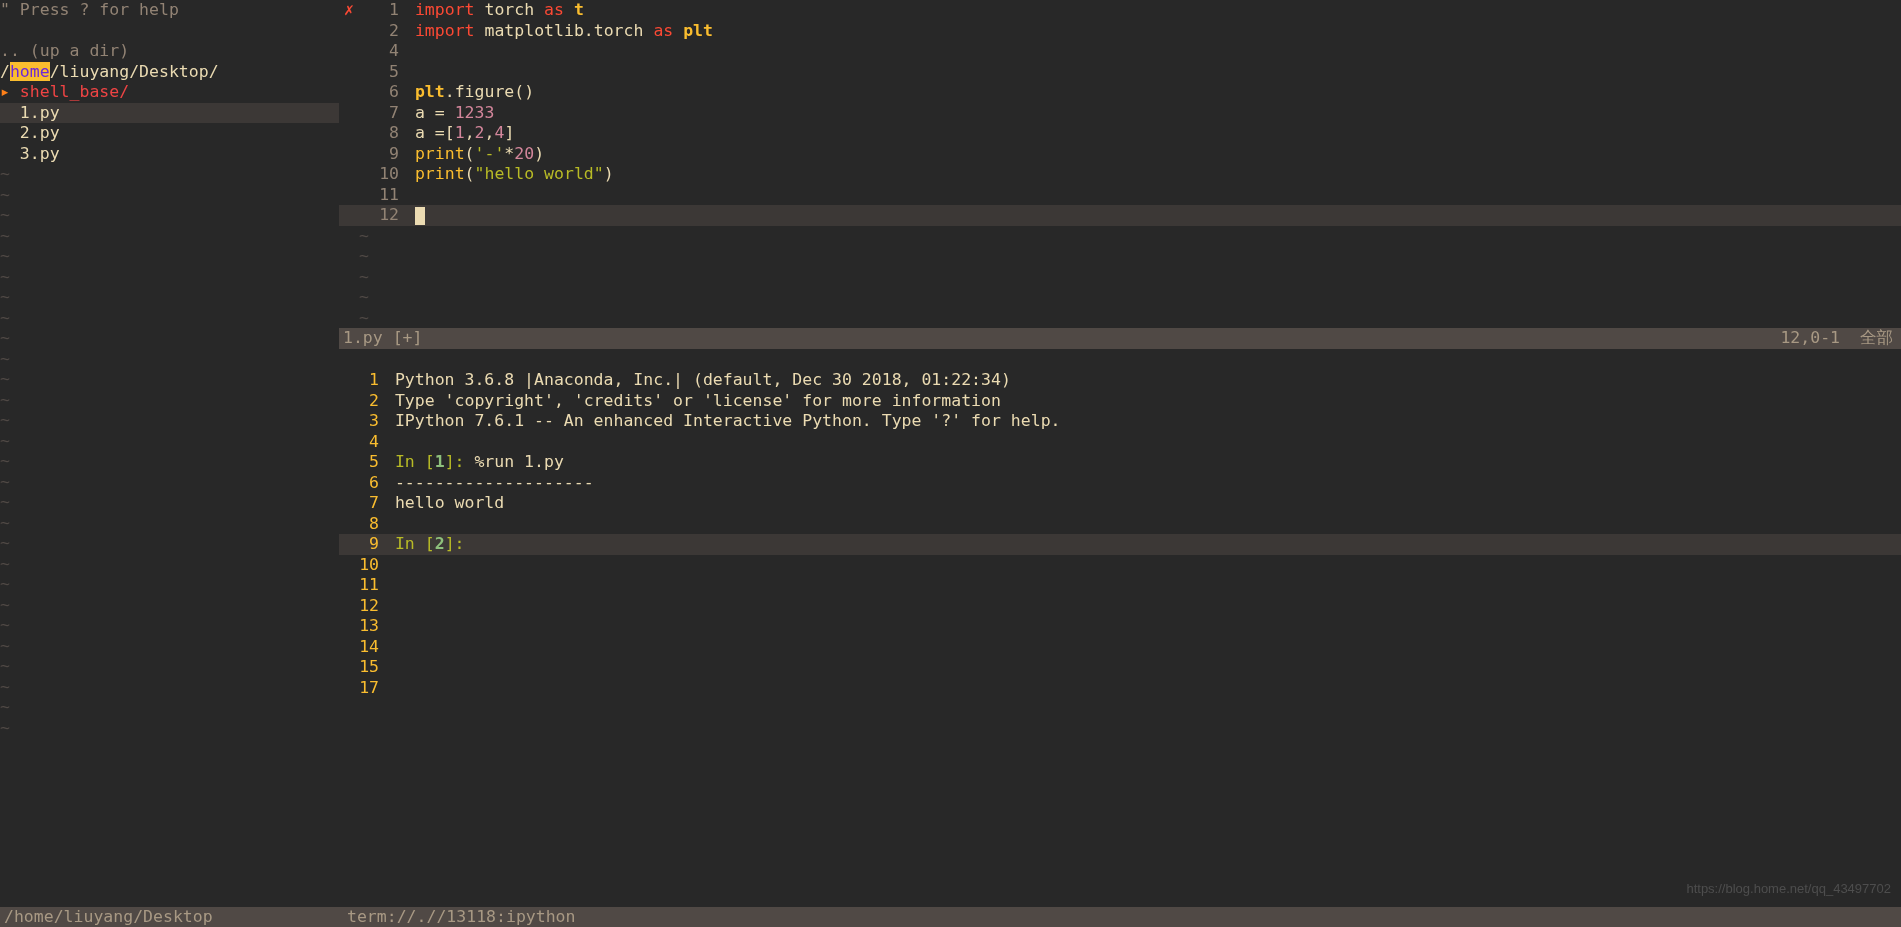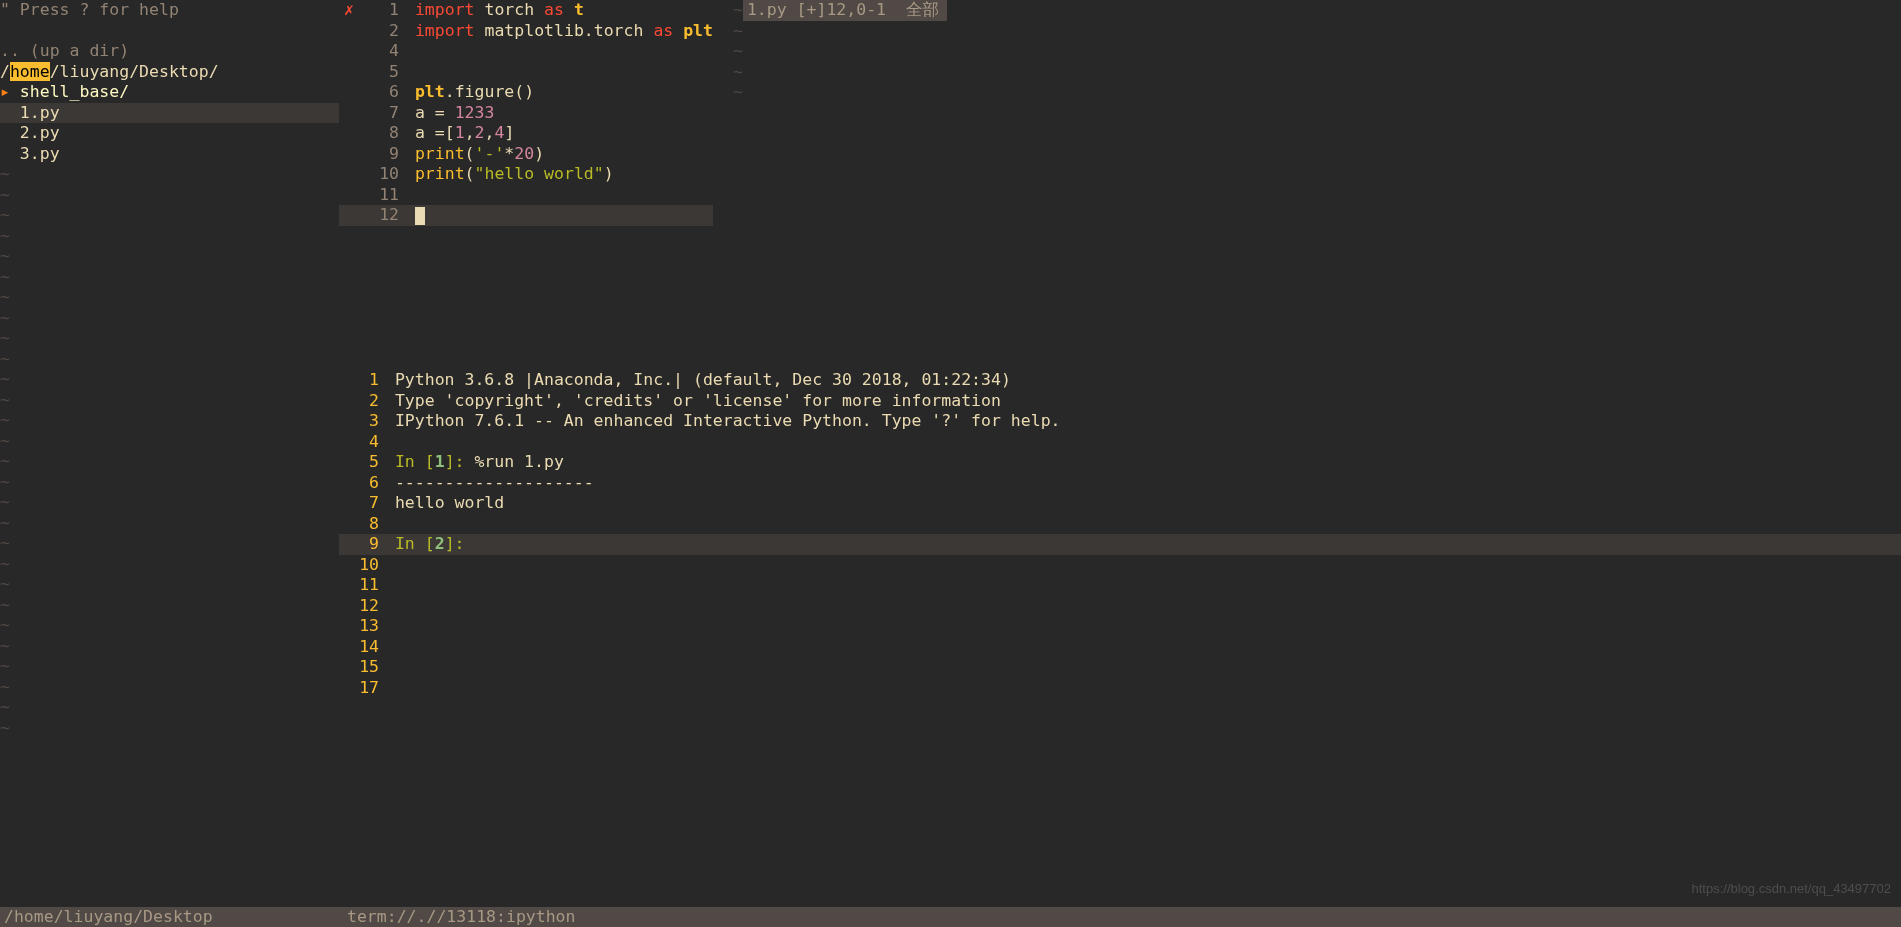--- a/index.html
+++ b/index.html
@@ -1,19 +1,19 @@
 <!DOCTYPE html>
 <html><head>
 <meta charset="utf-8">
 <style>
   html,body{margin:0;padding:0;width:1901px;height:927px;background:#282828;font-family:"DejaVu Sans Mono","Menlo","Consolas",monospace;font-size:16.5px;line-height:20.5px;color:#ebdbb2;overflow:hidden}
   .root{display:flex;flex-direction:row;width:100%;height:100%}
   .nerdtree{width:339px;flex:0 0 339px;background:#282828;display:flex;flex-direction:column;position:relative}
   .right{flex:1;display:flex;flex-direction:column;position:relative}
-  .editor{flex:0 0 370px;display:flex;}
+  .editor{flex:0 0 370px;display:flex;flex-direction:column}
   .terminal{flex:1;display:flex;flex-direction:column}
   .gutter{display:inline-block;width:40px;text-align:right;color:#928374;padding-right:6px}
   .gutter.term{color:#fabd2f}
   .row{white-space:pre;height:20.5px}
   .kw{color:#fb4934}
   .mod{color:#ebdbb2}
   .as{color:#fb4934}
   .alias{color:#fabd2f;font-weight:bold}
   .fn{color:#fabd2f}
   .num{color:#d3869b}
@@ -24,22 +24,22 @@
   .statusline{background:#504945;color:#a89984;height:20.5px;display:flex;align-items:flex-end;padding-left:4px}
   .statusline .fill{flex:1}
   .statusline .pos{padding-right:20px}
   .statusline .all{padding-right:8px}
   .bottombar{position:absolute;bottom:0;left:0;right:0;height:20.5px;background:#504945;color:#a89984;display:flex}
   .bottombar .seg{padding:0 4px}
   .bottombar .seg.path{width:335px}
   .nt-help{color:#928374}
   .nt-updir{color:#928374}
   .nt-path{color:#ebdbb2}
-  .nt-home{background:#fabd2f;color:#000000}
-  .nt-dir{color:#fef9c3}
+  .nt-home{background:#fabd2f;color:#6d28d9}
+  .nt-dir{color:#ef4444}
   .nt-arrow{color:#fe8019}
   .nt-file{color:#ebdbb2}
   .nt-sel{background:#3c3836}
   .cursor{display:inline-block;width:10px;height:18px;background:#ebdbb2;vertical-align:middle}
   .term-hl{background:#3c3836}
   .in-green{color:#b8bb26}
   .in-num{color:#8ec07c;font-weight:bold}
   .watermark{position:absolute;right:10px;bottom:28px;color:#666;font-size:13px;opacity:.6;font-family:sans-serif}
 </style>
 </head>
@@ -139,14 +139,14 @@
           <div class="row"><span class="gutter term">17</span> </div>
         </div>
     </div>
   </div>
 
   <div class="bottombar">
     <span class="seg path">/home/liuyang/Desktop</span>
     <span class="seg">term://.//13118:ipython</span>
   </div>
 
-  <div class="watermark">https://blog.csdn.net/qq_43497702</div>
+  <div class="watermark">https://blog.home.net/qq_43497702</div>
 </div>
 
 </body></html>

